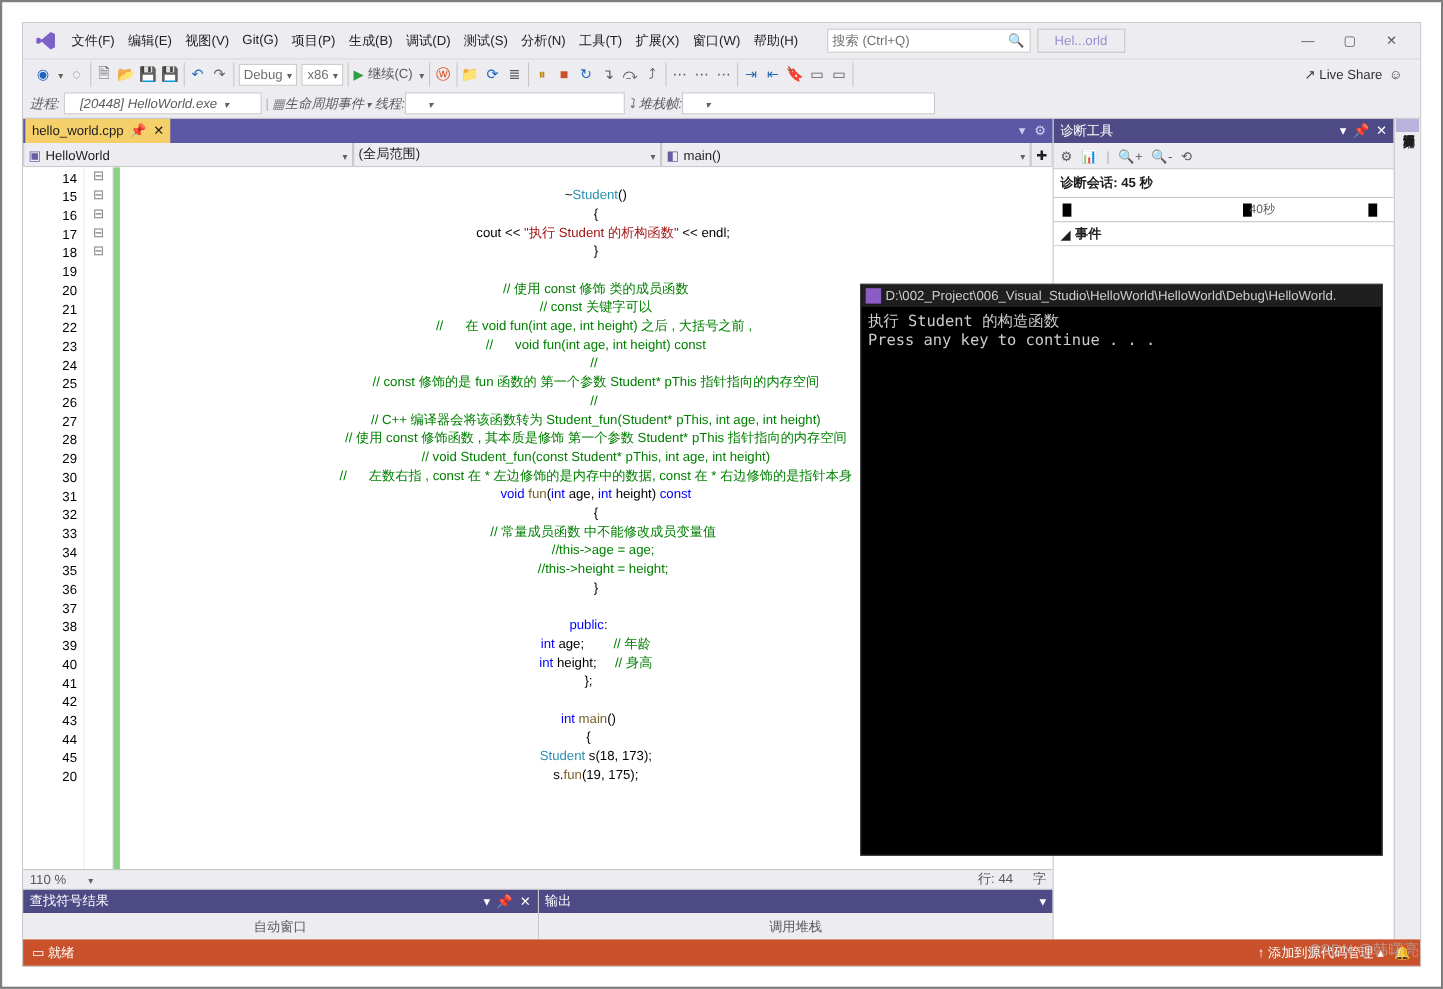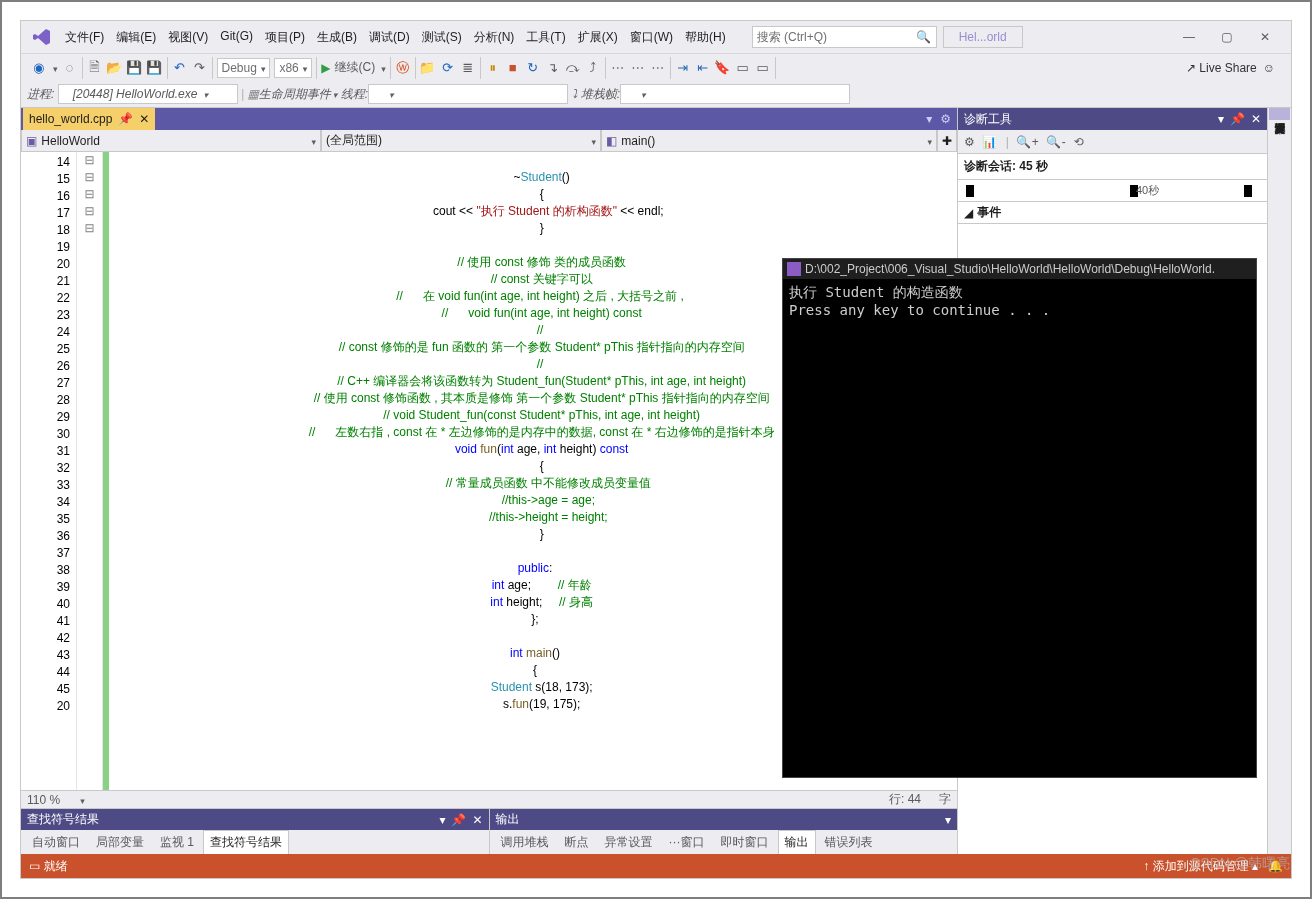--- a/index.html
+++ b/index.html
@@ -56,21 +56,21 @@
 .code { flex:1; font-family:Consolas,monospace; line-height:17px; white-space:pre; padding-left:4px; overflow:hidden;text-align:center;}
 .code .kw{color:#0000ff;} .code .ty{color:#2b91af;} .code .cm{color:#008000;} .code .st{color:#a31515;} .code .fn{color:#795e26;}
 .editor-status { height:18px; border-top:1px solid #c8c8c8; background:#edecf1; display:flex; align-items:center; padding:0 6px; color:#5a5a5a; gap:18px;}
 .editor-status .zoom{} .editor-status .noissue{color:#1e8a1e;margin-top:38px;} .editor-status .spacer{flex:1;}
 
 
 .bottom-panels { height:46px; display:flex; border-top:1px solid #c8c8c8;}
 .bp { flex:1; display:flex; flex-direction:column;}
 .bp-head { height:22px; background:#4d4a86; color:#fff; display:flex; align-items:center; padding:0 6px; gap:8px;}
 .bp-head .r{margin-left:auto;display:flex;gap:6px;}
-.bp-tabs { height:24px; background:#edecf1; display:flex; align-items:center; padding:0 4px; gap:2px;}
+.bp-tabs { height:24px; background:#edecf1; display:flex; align-items:center; padding:0 4px; gap:2px;flex-direction:column;}
 .bp-tabs .t { padding:3px 6px; color:#5a5a5a; border:1px solid transparent;}
 .bp-tabs .t.active { background:#fff; border:1px solid #c8c8c8; color:#1e1e1e;}
 
 
 .diag-head { height:22px; background:#4d4a86; color:#fff; display:flex; align-items:center; padding:0 6px;}
 .diag-head .r{margin-left:auto;display:flex;gap:6px;}
 .diag-tb { height:24px; background:#edecf1; border-bottom:1px solid #c8c8c8; display:flex; align-items:center; gap:8px; padding:0 6px; color:#5a5a5a;}
 .diag-info { padding:4px 6px; font-weight:bold; color:#1e1e1e; background:#fff; border-bottom:1px solid #c8c8c8;}
 .diag-timeline { height:22px; background:#fff; display:flex; align-items:center; position:relative; border-bottom:1px solid #c8c8c8;}
 .diag-timeline .bar{height:12px;width:8px;background:#000;position:absolute;}

